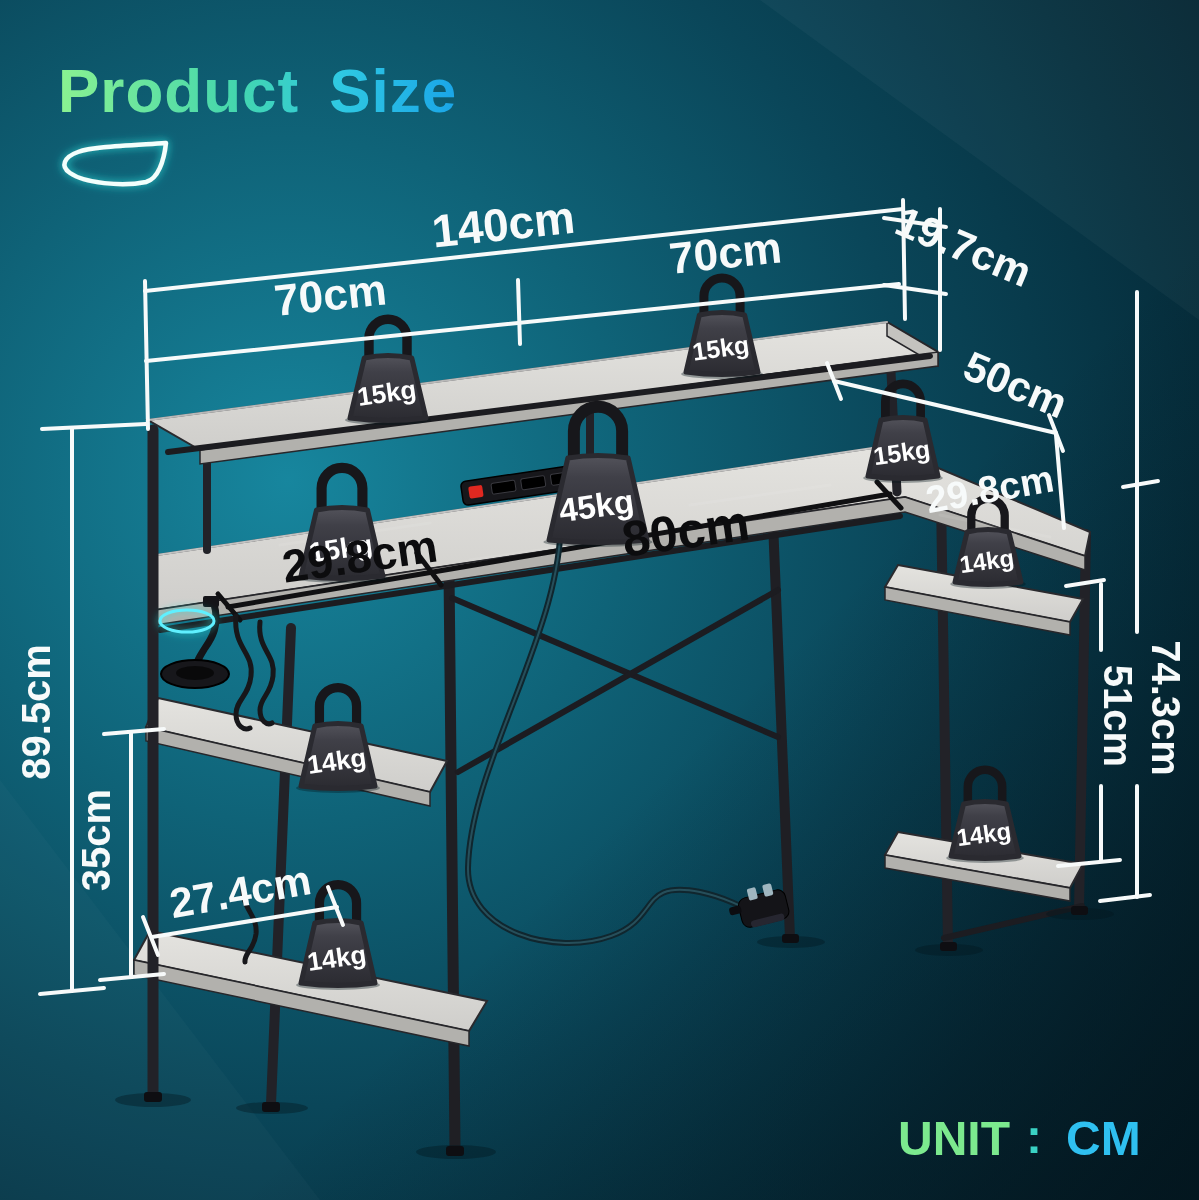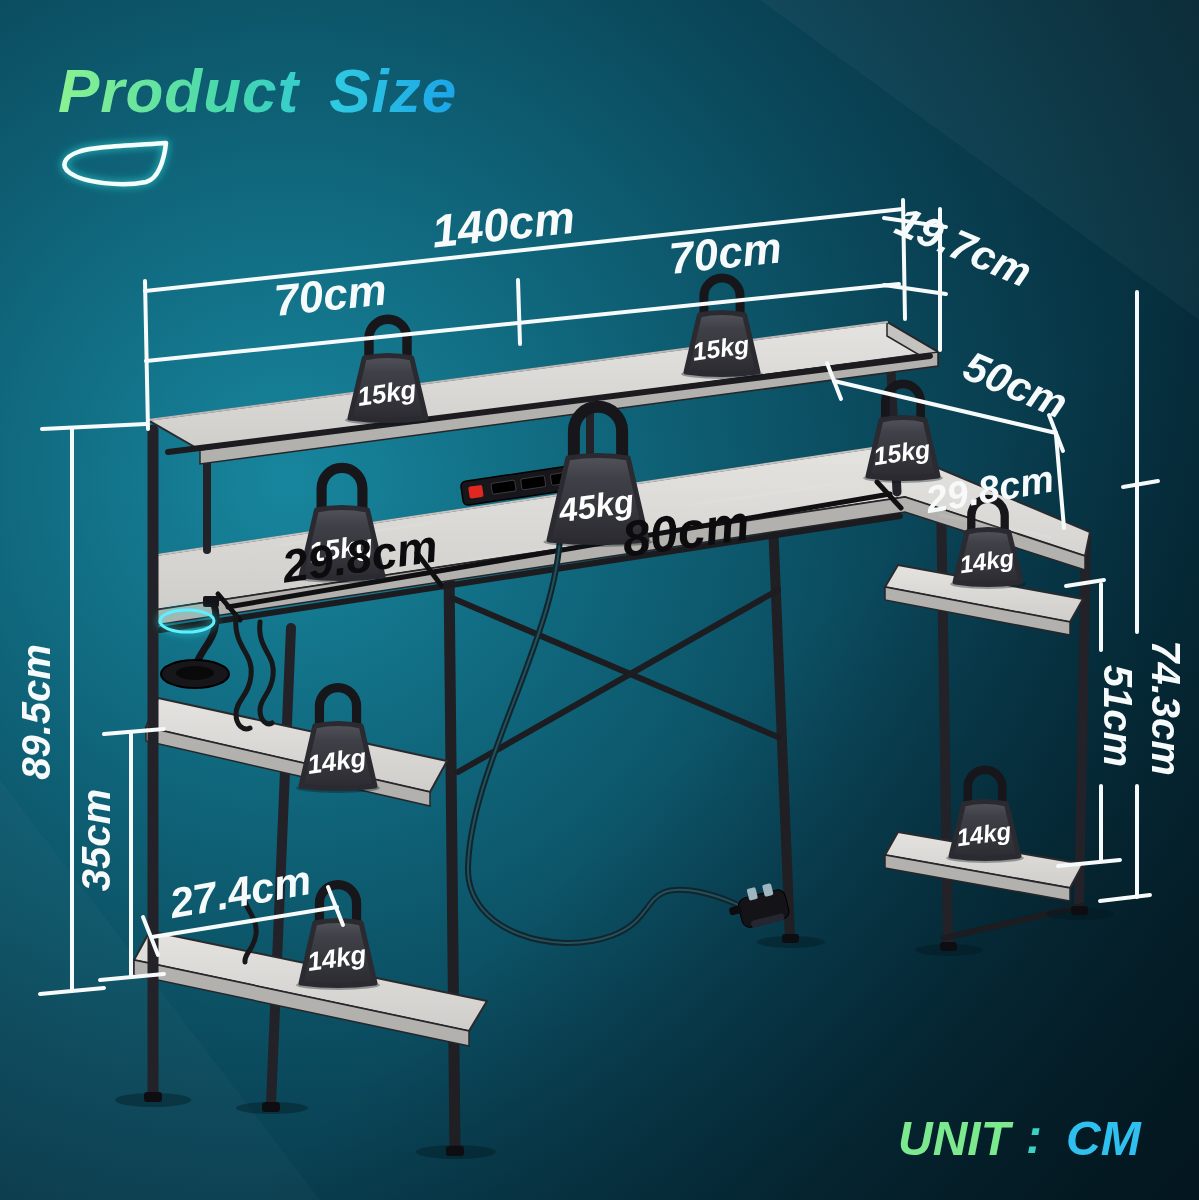--- a/index.html
+++ b/index.html
@@ -1,17 +1,17 @@
 <!DOCTYPE html>
 <html><head>
 <meta charset="utf-8">
 <style>
   html,body{margin:0;padding:0;background:#062a38;}
   #stage{position:relative;width:1199px;height:1200px;overflow:hidden;
-         font-family:"Liberation Sans",sans-serif;font-style:italic;}
+         font-family:"Liberation Sans",sans-serif;}
   svg{display:block}
   text{font-family:"Liberation Sans","DejaVu Sans",sans-serif;}
 </style>
 </head>
 <body>
 
 <div id="stage">
 <svg width="1199" height="1200" viewBox="0 0 1199 1200">
   <defs>
     <radialGradient id="bgGlow" cx="0.24" cy="0.40" r="0.95">

